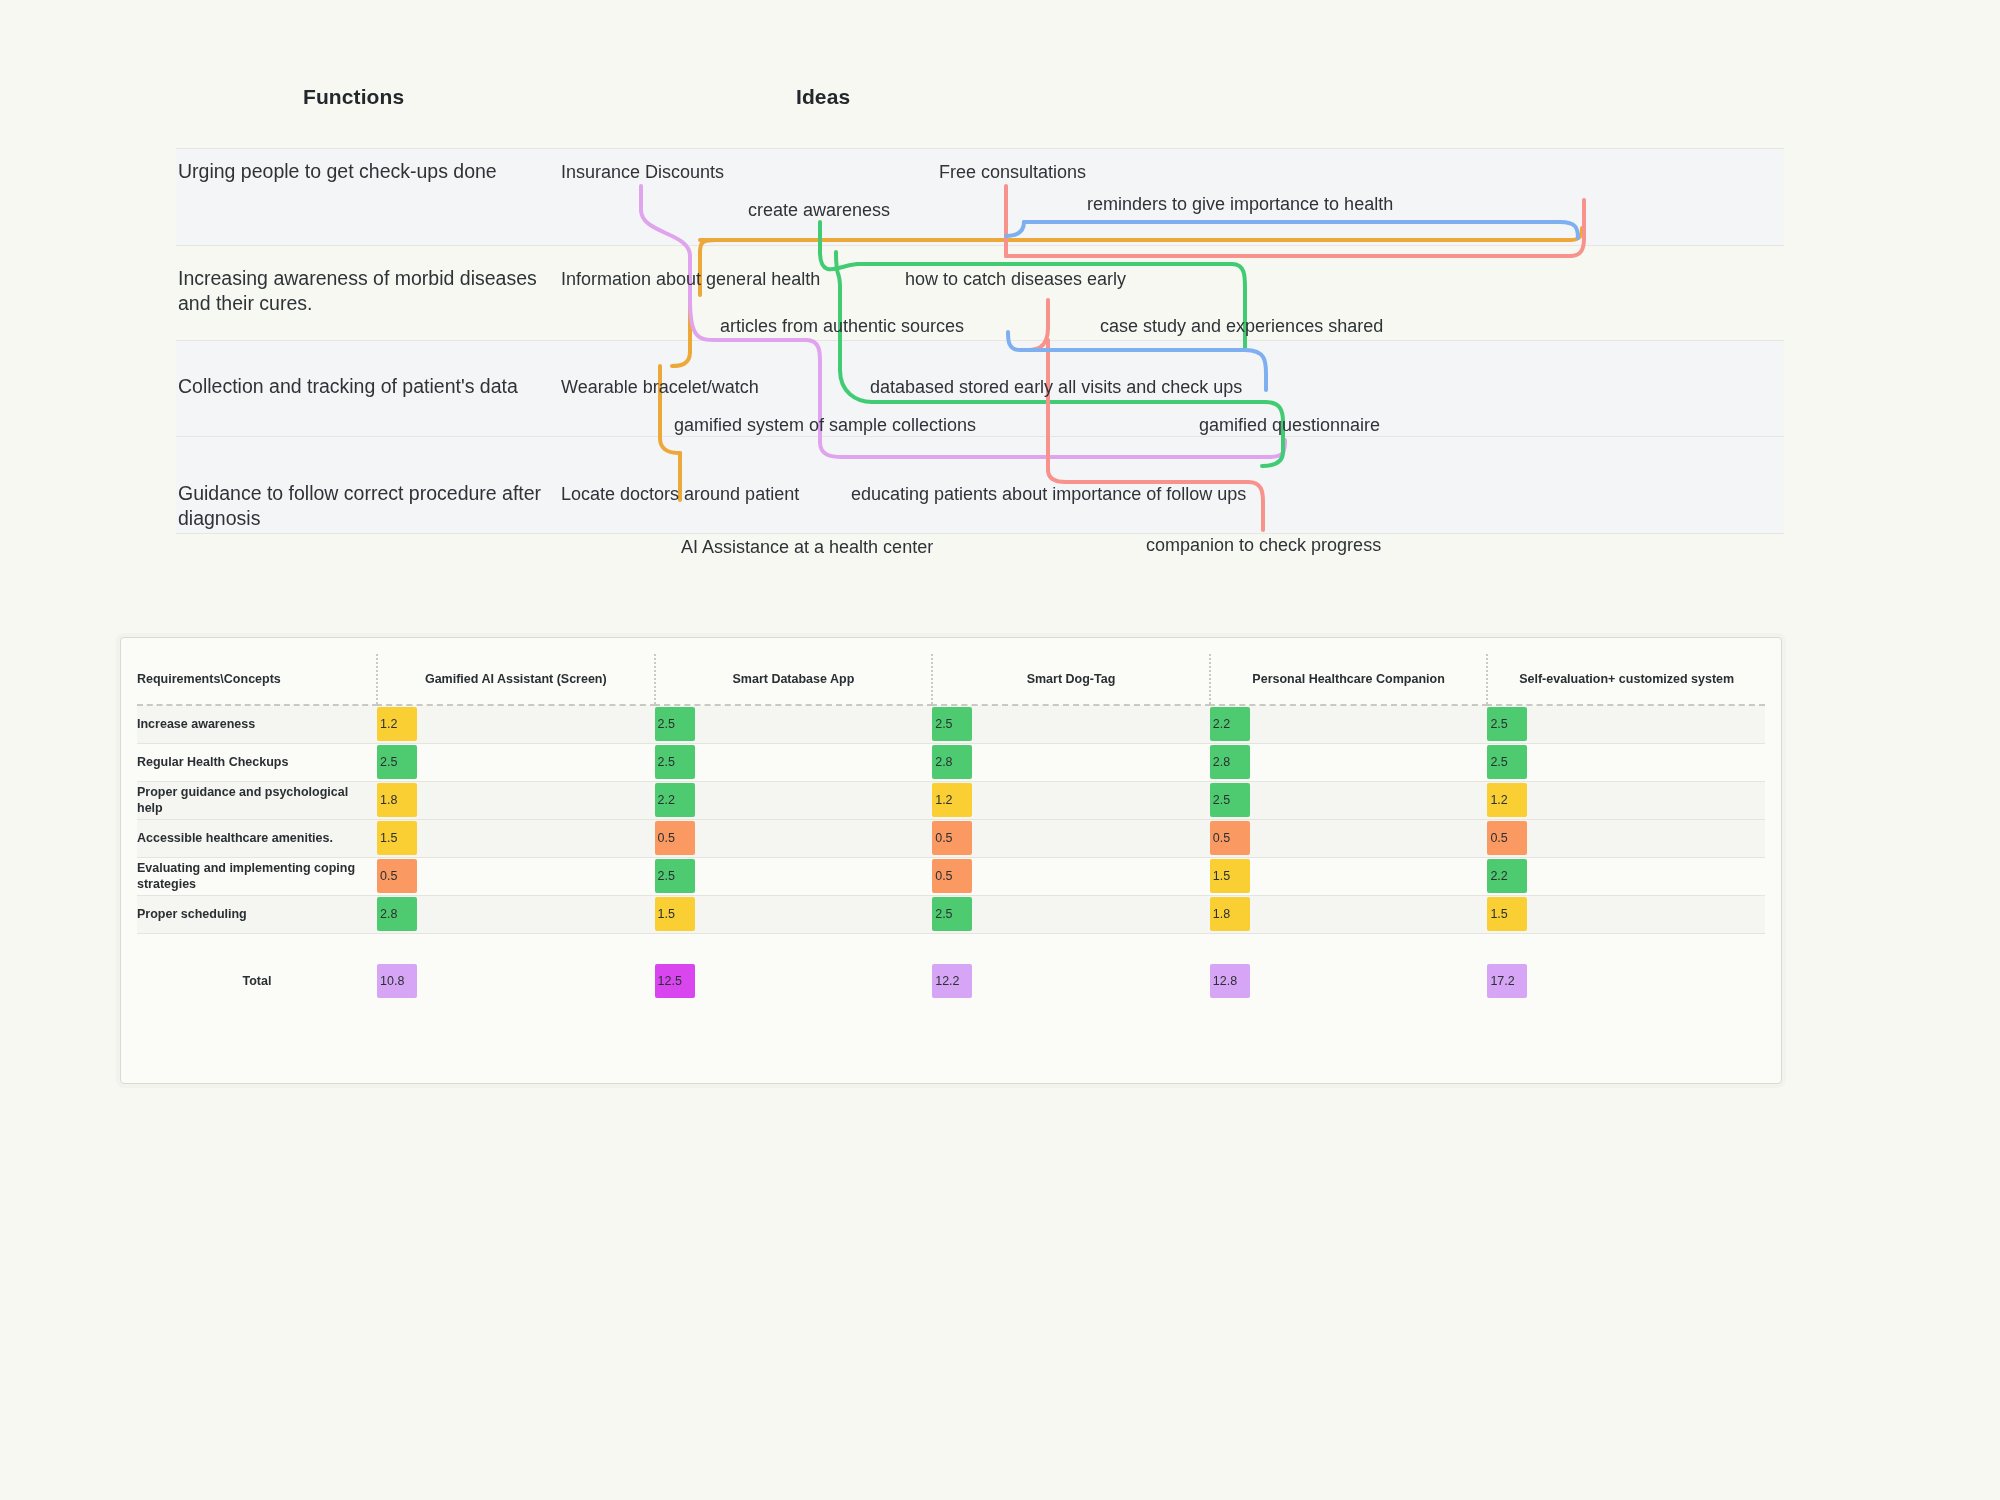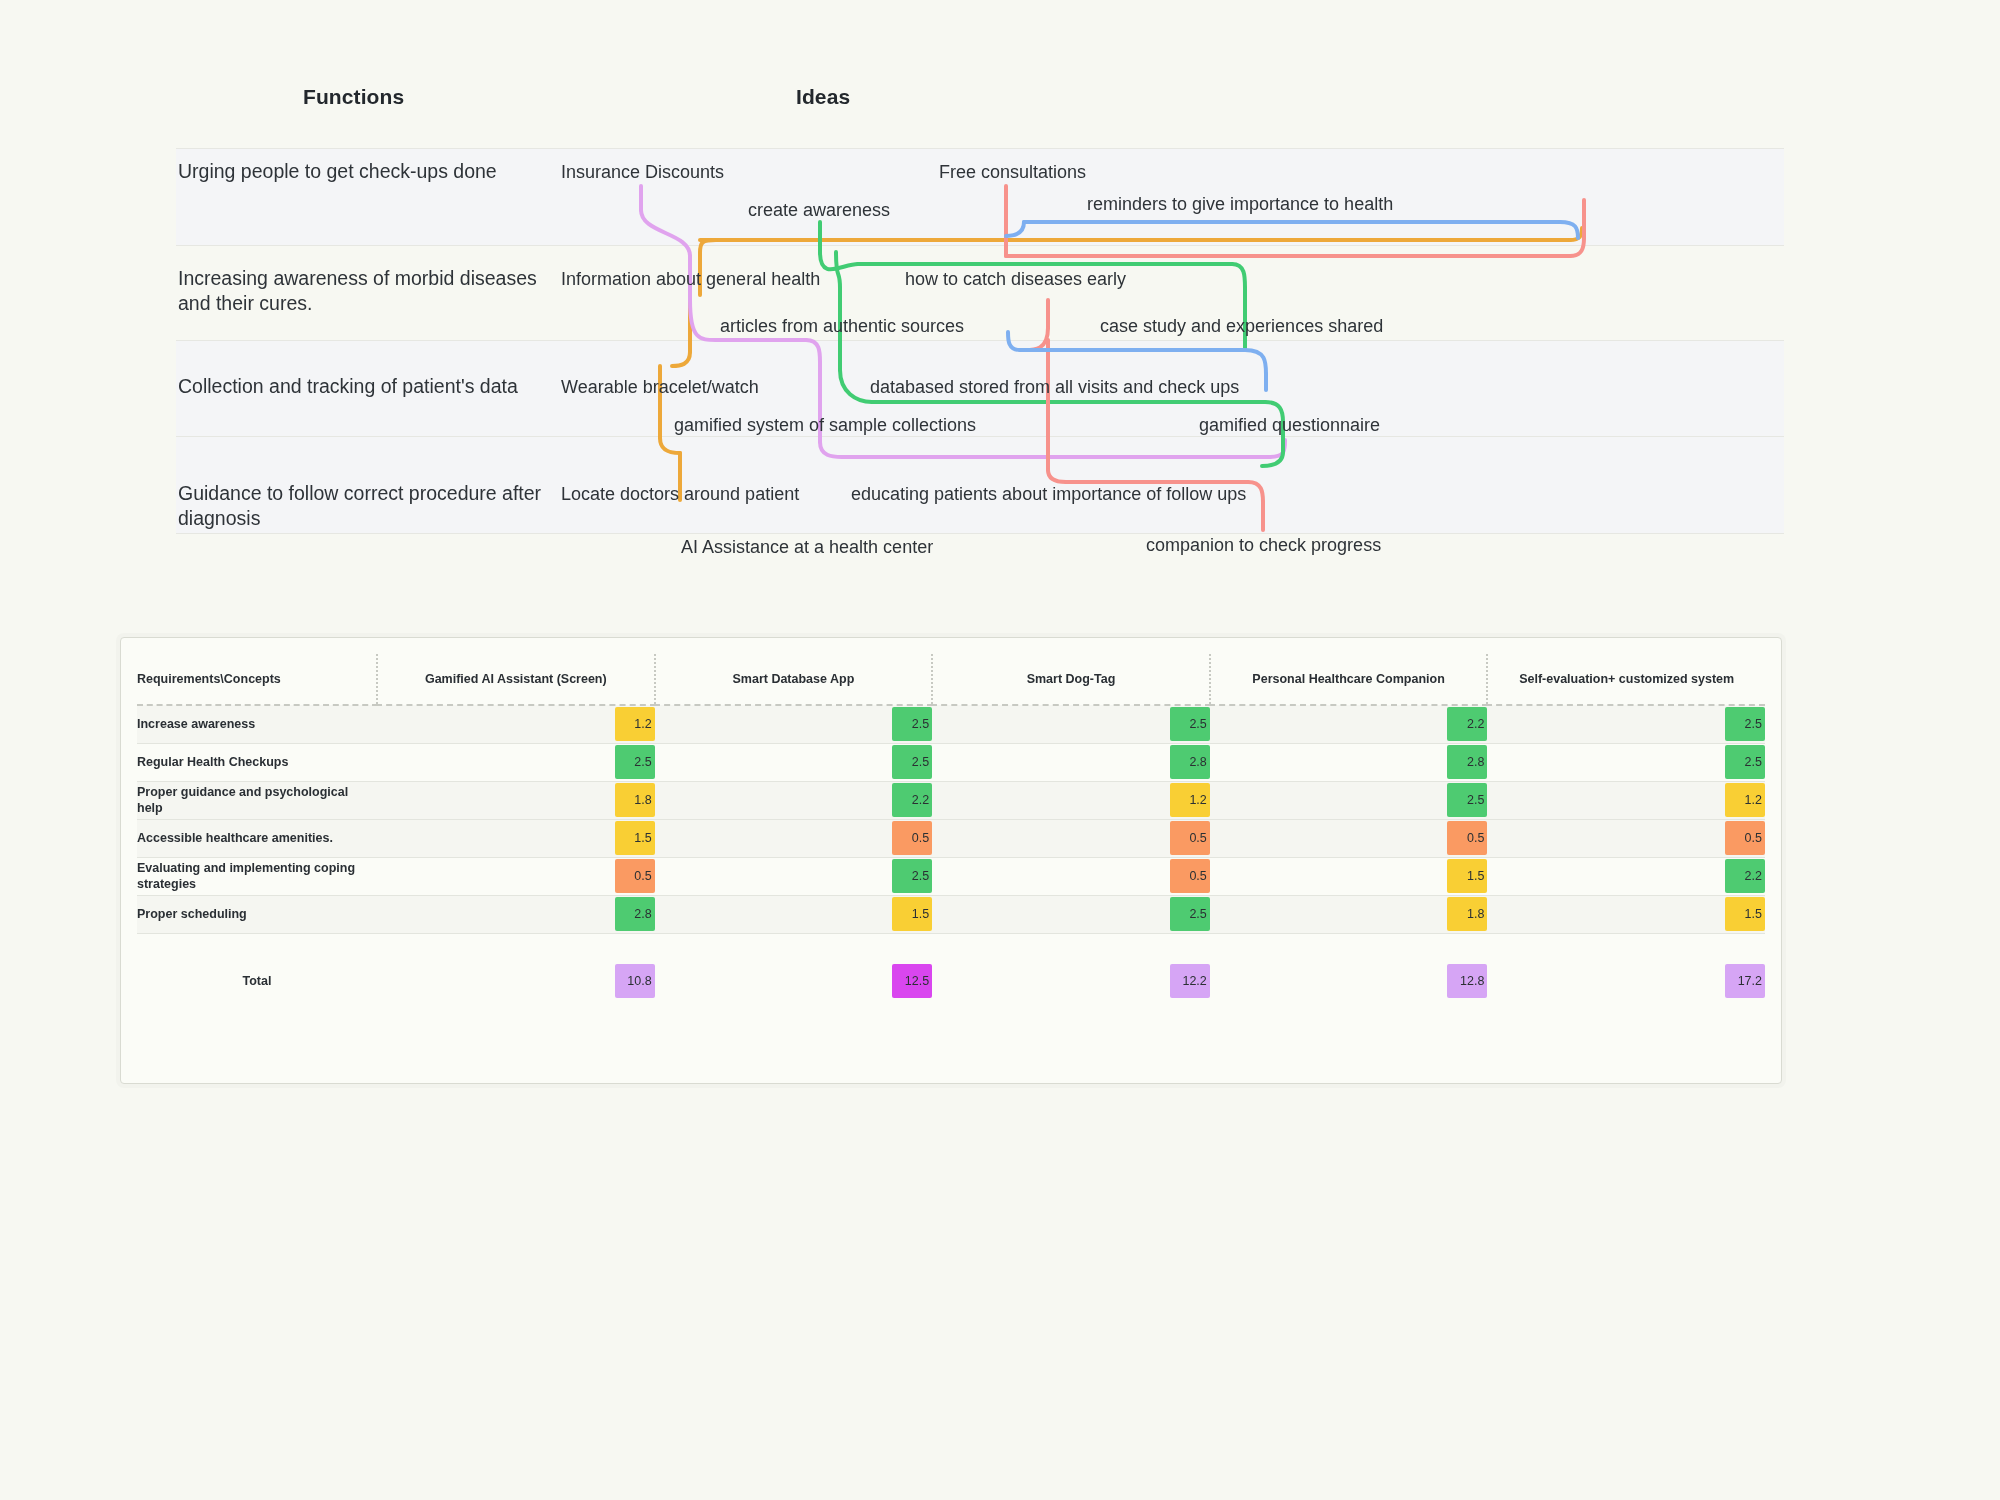--- a/index.html
+++ b/index.html
@@ -88,21 +88,21 @@
   thead th:last-child{border-right:none;}
   thead tr{border-bottom:2px dashed #c7c9c2;}
 
   tbody tr{height:38px;}
   tbody tr.alt{background:#f5f6f1;}
   tbody tr.alt td{border-top:1px solid #e3e5de;border-bottom:1px solid #e3e5de;}
   tbody td.rowlab{
     font-size:12.5px;font-weight:700;color:#2a2f34;
     padding-left:20px;line-height:16px;text-align:left;
   }
-  tbody td.val{text-align:right;vertical-align:middle;}
+  tbody td.val{text-align:left;vertical-align:middle;}
   .chip{
     display:inline-block;min-width:34px;height:34px;line-height:34px;
     font-size:12.5px;color:#2b3033;border-radius:2px;
     padding:0 3px;
   }
   tbody tr.spacer{height:26px;background:transparent;}
   tbody tr.spacer td{border:none;}
   tbody tr.totalrow td.rowlab{text-align:center;padding-left:0;}
   tbody tr.totalrow{height:44px;}
 </style>
@@ -183,21 +183,21 @@
 
   <div class="idea" id="idea-insurance">Insurance Discounts</div>
   <div class="idea" id="idea-free">Free consultations</div>
   <div class="idea" id="idea-create">create awareness</div>
   <div class="idea" id="idea-reminders">reminders to give importance to health</div>
   <div class="idea" id="idea-info">Information about general health</div>
   <div class="idea" id="idea-howto">how to catch diseases early</div>
   <div class="idea" id="idea-articles">articles from authentic sources</div>
   <div class="idea" id="idea-casestudy">case study and experiences shared</div>
   <div class="idea" id="idea-wearable">Wearable bracelet/watch</div>
-  <div class="idea" id="idea-database">databased stored from all visits and check ups</div>
+  <div class="idea" id="idea-database">databased stored early all visits and check ups</div>
   <div class="idea" id="idea-gamifiedsample">gamified system of sample collections</div>
   <div class="idea" id="idea-gamifiedquest">gamified questionnaire</div>
   <div class="idea" id="idea-locate">Locate doctors around patient</div>
   <div class="idea" id="idea-educating">educating patients about importance of follow ups</div>
   <div class="idea" id="idea-aiassist">AI Assistance at a health center</div>
   <div class="idea" id="idea-companion">companion to check progress</div>
 </div>
 
 <div id="matrix">
   <div id="matrix-inner">

